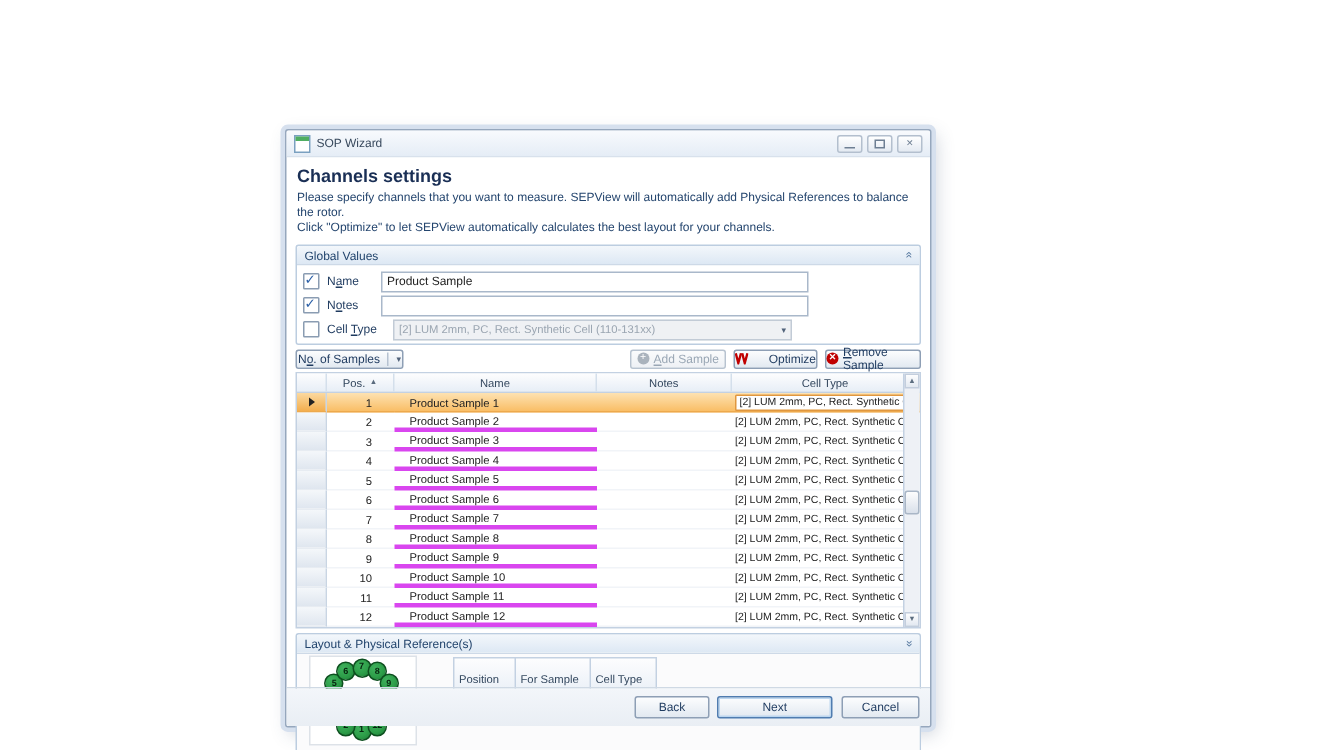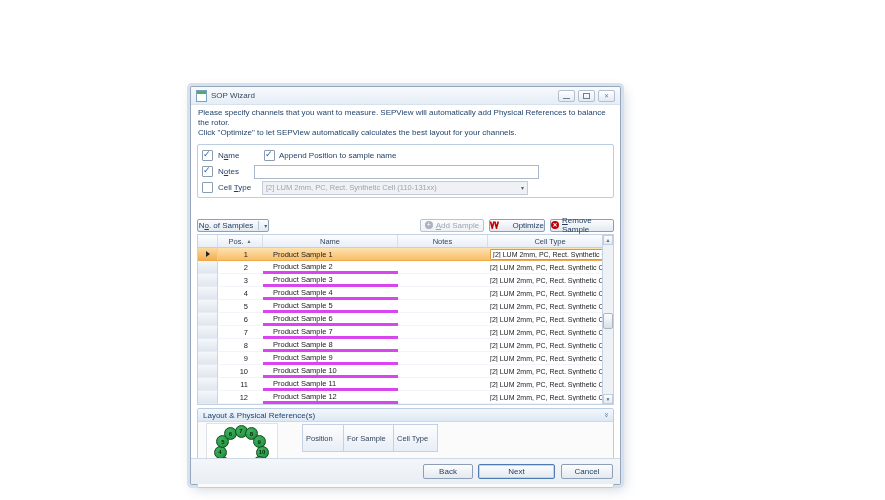--- a/index.html
+++ b/index.html
@@ -42,21 +42,21 @@
   .cb.checked::after{content:"\2713";position:absolute;left:0px;top:-2px;font-size:9px;color:#2d61a8;}
   .gv-label{margin-left:5px;width:36px;flex:none;}
   .u{text-decoration:underline;}
   .tfield{height:12px;width:277px;border:1px solid #a9b8ca;background:#fff;font-size:8px;
     padding:0 3px;display:flex;align-items:center;color:#222;flex:none;}
   .combo-disabled{height:12px;width:258px;border:1px solid #c2cbd6;background:#eff1f4;color:#9aa5b1;
     font-size:7.5px;padding:0 3px;display:flex;align-items:center;justify-content:space-between;flex:none;margin-left:8px;}
   .gv-right{display:flex;align-items:center;margin-left:10px;}
   .gv-right .lbl{margin-left:4px;}
   
-  .toolbar{display:flex;align-items:center;margin-top:20px;height:14px;}
+  .toolbar{display:flex;align-items:center;margin-top:2px;height:14px;}
   .btn{height:13px;border:1px solid #8e9fb5;border-radius:2px;background:linear-gradient(#fcfdfe,#e2e9f1);
     font-size:8px;color:#1e3a5f;display:flex;align-items:center;justify-content:center;gap:3px;box-sizing:border-box;}
   .btn.disabled{color:#9aa7b5;border-color:#b8c3d0;background:linear-gradient(#fafbfc,#eef1f5);}
   .btn-samples{width:72px;}
   .btn-samples .sep{width:1px;height:9px;background:#b6c2d1;margin:0 2px;}
   .btn-samples .arr{font-size:6px;color:#51627a;}
   .tb-spacer{flex:1;}
   .btn-add{width:64px;margin-right:5px;}
   .btn-opt{width:56px;margin-right:5px;justify-content:space-between;}
   .btn-rem{width:64px;}
@@ -128,32 +128,34 @@
   <div class="titlebar">
     <span class="app-icon"></span>
     <span class="title">SOP Wizard</span>
     <span class="win-btn min"></span>
     <span class="win-btn max"></span>
     <span class="win-btn close"></span>
   </div>
 
   <div class="content">
 
+    <div class="page-title">Channels settings</div>
     <div class="page-desc">Please specify channels that you want to measure. SEPView will automatically add Physical References to balance the rotor.</div>
     <div class="page-desc">Click "Optimize" to let SEPView automatically calculates the best layout for your channels.</div>
 
     <div class="group">
+      <div class="group-hd">
+        <span>Global Values</span>
+        <span class="chev up">»</span>
+      </div>
       <div class="group-bd">
         <div class="gv-row">
           <span class="cb checked"></span>
           <span class="gv-label"><span>N</span><span class="u">a</span><span>me</span></span>
-          <span class="gv-right">
-            <span class="cb checked"></span>
-            <span class="lbl">Append Position to sample name</span>
-          </span>
+          <span class="tfield">Product Sample</span>
         </div>
         <div class="gv-row">
           <span class="cb checked"></span>
           <span class="gv-label"><span>N</span><span class="u">o</span><span>tes</span></span>
           <span class="tfield"></span>
         </div>
         <div class="gv-row" style="margin-bottom:0;">
           <span class="cb"></span>
           <span class="gv-label"><span>Cell </span><span class="u">T</span><span>ype</span></span>
           <span class="combo-disabled">

